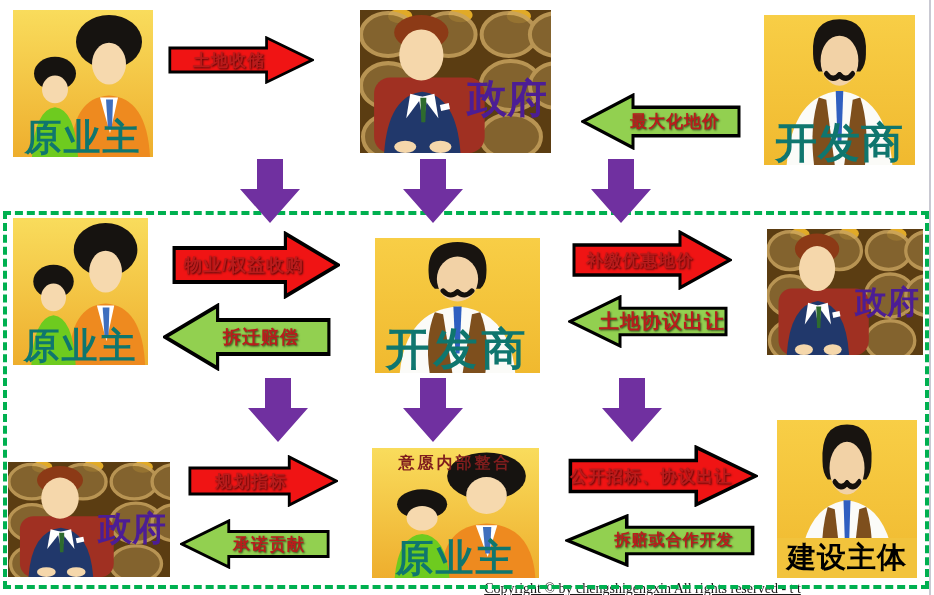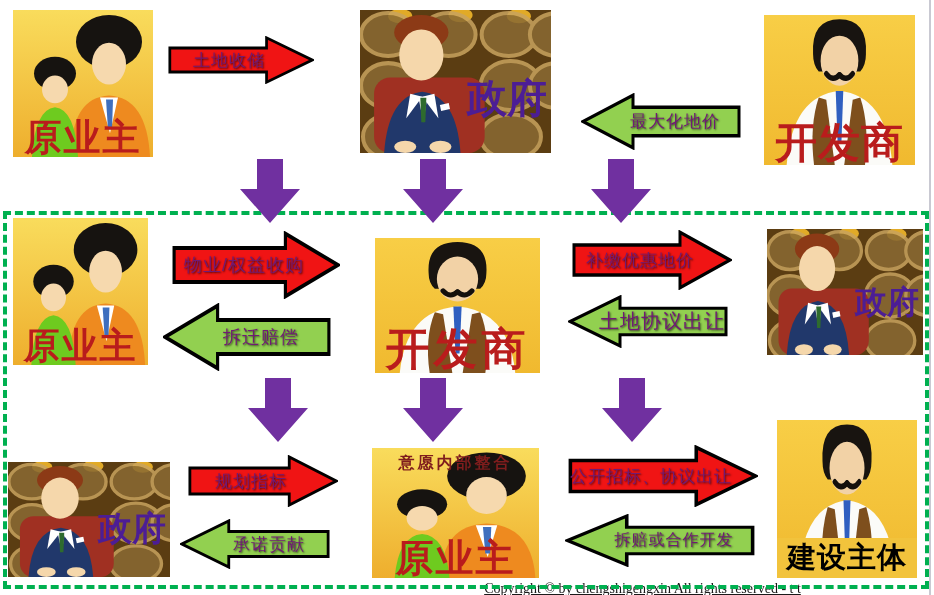--- a/index.html
+++ b/index.html
@@ -10,21 +10,21 @@
   }
   .edge-line { position:absolute; left:929px; top:0; width:2px; height:595px; background:#c9c9d2; z-index:0; }
   .dashed-frame {
     position:absolute; left:3px; top:211px; width:926px; height:378px;
     border:4px dashed #00b050; box-sizing:border-box; z-index:1;
   }
   .node { position:absolute; z-index:2; }
   .node .fig { position:absolute; inset:0; width:100%; height:100%; display:block; }
   .node-label {
     position:absolute; left:0; right:0; bottom:1px; text-align:center;
-    font-family:"Liberation Serif", serif; font-weight:900; color:#b91c1c;
+    font-family:"Liberation Serif", serif; font-weight:900; color:#0f766e;
     line-height:1; letter-spacing:2px; white-space:nowrap;
   }
   .gov-label {
     position:absolute; right:4px; top:50%; transform:translateY(-50%);
     font-family:"Liberation Serif", serif; font-weight:700; color:#4c1d95;
     line-height:1; white-space:nowrap;
   }
   .caption-red {
     position:absolute; left:0; right:0; top:5px; text-align:center;
     color:#7f1d1d; font-weight:700; font-size:16px; letter-spacing:3px;
@@ -32,21 +32,21 @@
   }
   .band-label {
     position:absolute; left:0; right:0; bottom:0; height:40px; background:#f2c33c;
     display:flex; align-items:center; justify-content:center;
     font-weight:900; color:#000; font-size:29px; letter-spacing:1px;
     font-family:"Liberation Sans", sans-serif; white-space:nowrap;
   }
   .harrow { position:absolute; display:flex; align-items:center; justify-content:center; z-index:2; }
   .harrow svg { position:absolute; inset:0; width:100%; height:100%; }
   .harrow .lbl {
-    position:relative; color:#701a75; font-weight:400; font-size:17px;
+    position:relative; color:#b91c1c; font-weight:700; font-size:17px;
     text-shadow:1px 1px 2px rgba(0,0,0,.65); white-space:nowrap; letter-spacing:1px;
   }
   .harrow.right .lbl { transform:translateX(-12px); }
   .harrow.left  .lbl { transform:translateX(14px); }
   .darrow { position:absolute; width:62px; height:66px; z-index:2; }
   .darrow svg { width:100%; height:100%; display:block; }
   .copyright {
     position:absolute; left:420px; width:445px; top:581px; z-index:0;
     text-align:center; font-family:"Liberation Serif", serif; font-size:14px;
     color:#1a1a1a; text-decoration:underline; white-space:nowrap;

